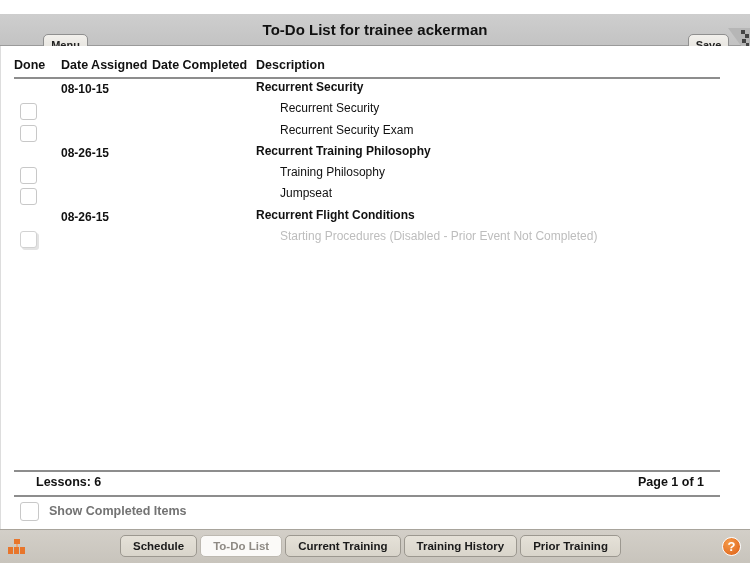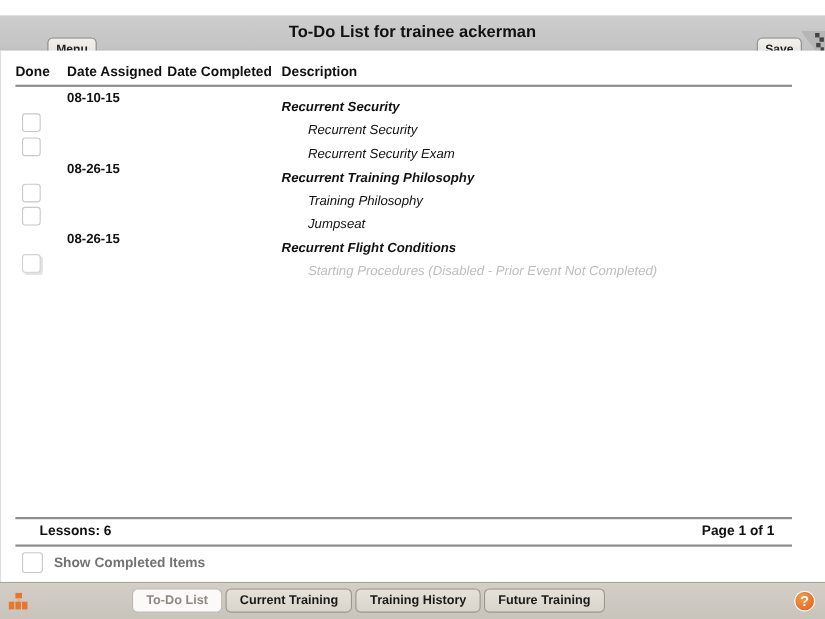--- a/index.html
+++ b/index.html
@@ -199,25 +199,24 @@
     left: 61px;
     top: 2px;
     font-size: 12px;
     font-weight: bold;
     color: #111;
     white-space: nowrap;
   }
   .row .desc {
     position: absolute;
     left: 256px;
-    top: 10px;
+    top: 0;
     font-size: 12px;
     color: #111;
     white-space: nowrap;
-    font-style: italic;
   }
   .row.group .desc { font-weight: bold; }
   .row.child .desc { left: 280px; font-weight: normal; }
   .row.disabled .desc { color: #bdbdbd; }
 
   .cbox {
     position: absolute;
     left: 20px;
     top: 2px;
     width: 17px;
@@ -462,21 +461,22 @@
 
   <div class="tabbar">
     <div class="grid-icon">
       <span class="gi-top"></span>
       <span class="gi-stem"></span>
       <span class="gi-b1"></span>
       <span class="gi-b2"></span>
       <span class="gi-b3"></span>
     </div>
     <div class="tabs" id="tabs">
+        <div class="tab">Schedule</div>
         <div class="tab active">To-Do List</div>
         <div class="tab">Current Training</div>
         <div class="tab">Training History</div>
-        <div class="tab">Future Training</div>
+        <div class="tab">Prior Training</div>
       </div>
     <div class="help-btn">?</div>
   </div>
 
 </div>
 
 </body></html>

